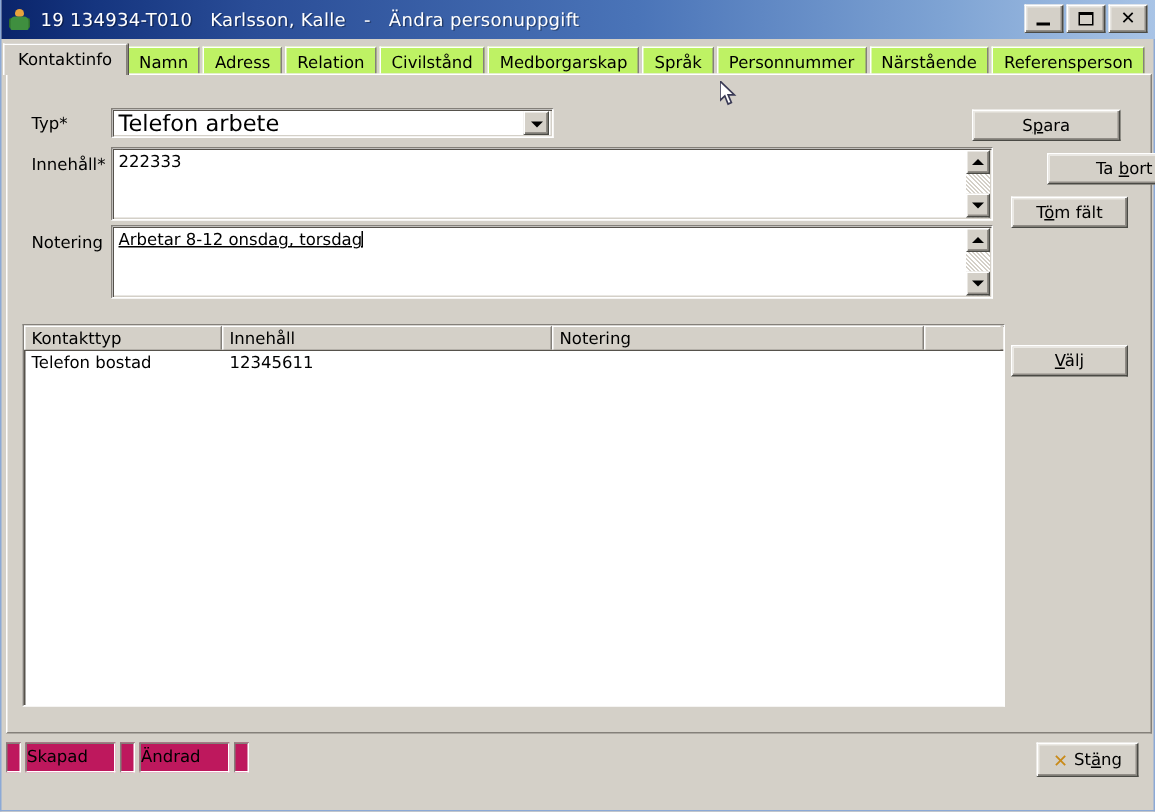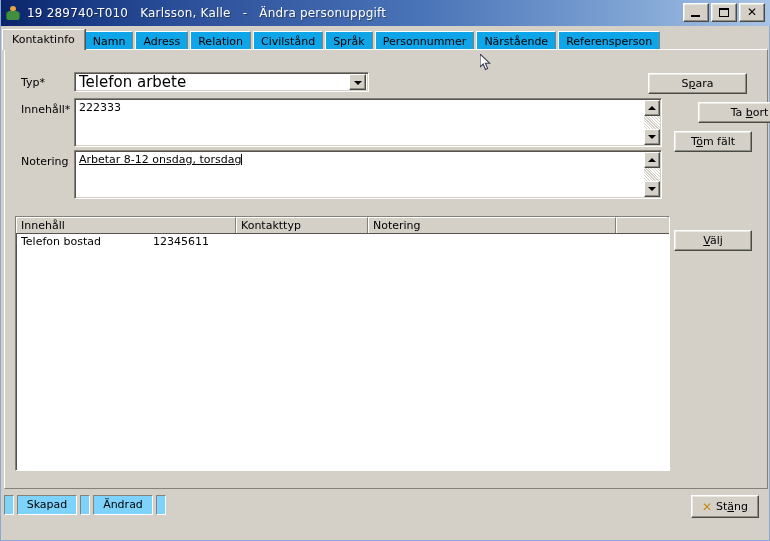--- a/index.html
+++ b/index.html
@@ -122,21 +122,21 @@
     width: 764px;
     height: 21px;
     display: flex;
     align-items: flex-end;
   }
   .tab {
     height: 19px;
     line-height: 19px;
     padding: 0 7px;
     margin-right: 2px;
-    background: #0ea5e9;
+    background: #bef264;
     border: 1px solid;
     border-color: #ffffff #84807a #d4d0c8 #ffffff;
     border-bottom: none;
     box-sizing: border-box;
     font-size: 11px;
     white-space: nowrap;
     cursor: default;
     position: relative;
     color: #000;
   }
@@ -353,27 +353,26 @@
   #statusbar {
     position: absolute;
     left: 3px; top: 494px;
     width: 764px;
     height: 22px;
     display: flex;
     align-items: center;
   }
   .sb-panel {
     height: 20px;
-    background: #7dd3fc;
+    background: #be185d;
     border: 1px solid;
     border-color: #84807a #ffffff #ffffff #84807a;
     box-sizing: border-box;
     font-size: 11px;
     line-height: 18px;
-    text-align: center;
     margin-right: 3px;
     color: #000;
     white-space: nowrap;
     overflow: hidden;
   }
 
   
   #btn-stang {
     position: absolute;
     right: 10px; top: 495px;
@@ -405,40 +404,41 @@
 
 <div id="window">
 
   <div id="titlebar">
     <div id="titlebar-icon">
       <span class="fig-arm-l"></span>
       <span class="fig-arm-r"></span>
       <span class="fig-body"></span>
       <span class="fig-head"></span>
     </div>
-    <span id="title-text">19 289740-T010   Karlsson, Kalle   -   Ändra personuppgift</span>
+    <span id="title-text">19 134934-T010   Karlsson, Kalle   -   Ändra personuppgift</span>
     <div id="titlebar-buttons">
       <div class="tb-btn">
         <span class="glyph-min"></span>
       </div>
       <div class="tb-btn">
         <span class="glyph-max"></span>
       </div>
       <div class="tb-btn">
         <span class="glyph-close">✕</span>
       </div>
     </div>
   </div>
 
   <div id="tabstrip">
     <div class="tab selected">Kontaktinfo</div>
     <div class="tab">Namn</div>
     <div class="tab">Adress</div>
     <div class="tab">Relation</div>
     <div class="tab">Civilstånd</div>
+    <div class="tab">Medborgarskap</div>
     <div class="tab">Språk</div>
     <div class="tab">Personnummer</div>
     <div class="tab">Närstående</div>
     <div class="tab">Referensperson</div>
   </div>
 
   <div id="client">
 
     <span class="field-label" style="left:16px; top:26px;">Typ*</span>
     <div id="combo-typ" class="sunken" style="left:69px; top:22px;">
@@ -472,22 +472,22 @@
     </div>
     <div class="btn" style="left:669px; top:81px; width:78px; height:21px;">
       <span><span>T</span><u>ö</u><span>m fält</span></span>
     </div>
     <div class="btn" style="left:669px; top:180px; width:78px; height:21px;">
       <span><span></span><u>V</u><span>älj</span></span>
     </div>
 
     <div id="grid" style="left:10px; top:166px;">
       <div id="grid-header">
+        <div class="gh-cell" style="width:132px;">Kontakttyp</div>
         <div class="gh-cell" style="width:220px;">Innehåll</div>
-        <div class="gh-cell" style="width:132px;">Kontakttyp</div>
         <div class="gh-cell" style="width:248px;">Notering</div>
         <div class="gh-cell" style="width:51px; border-right:none;"></div>
       </div>
       <div class="grid-row">
         <div class="gr-cell" style="width:132px;">Telefon bostad</div>
         <div class="gr-cell" style="width:220px;">12345611</div>
         <div class="gr-cell" style="width:248px;"></div>
         <div class="gr-cell" style="width:51px;"></div>
       </div>
     </div>

